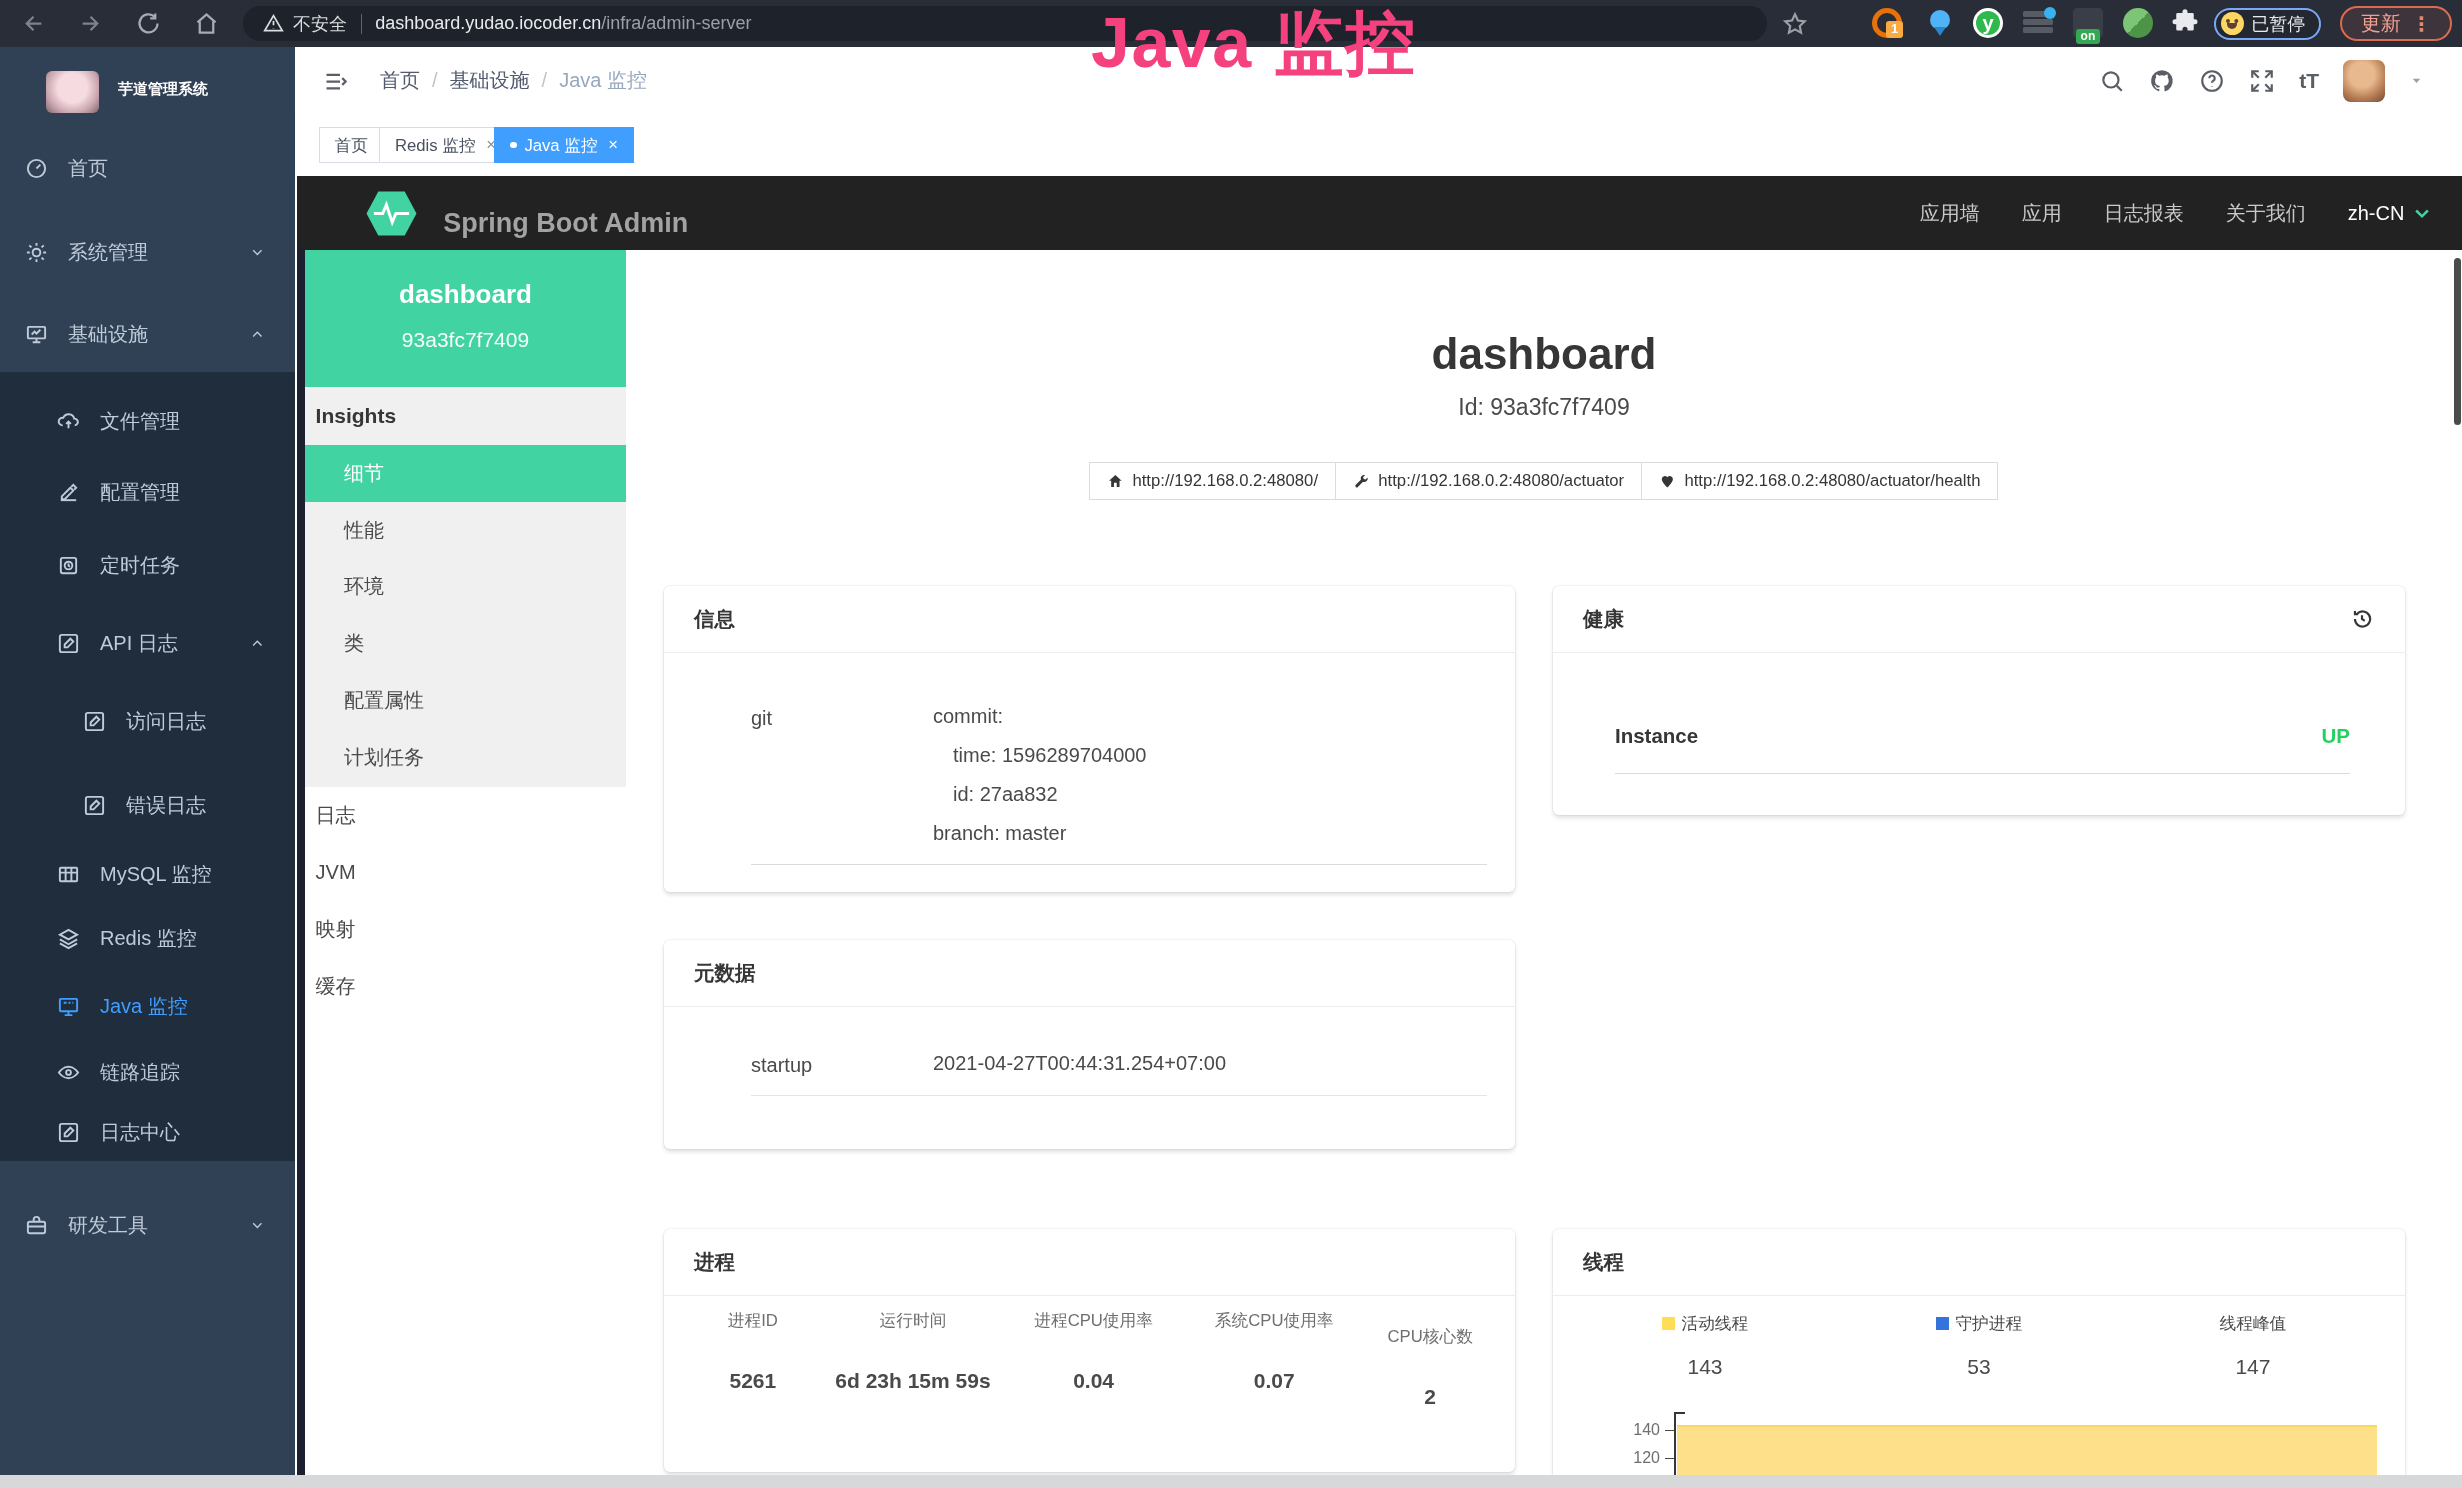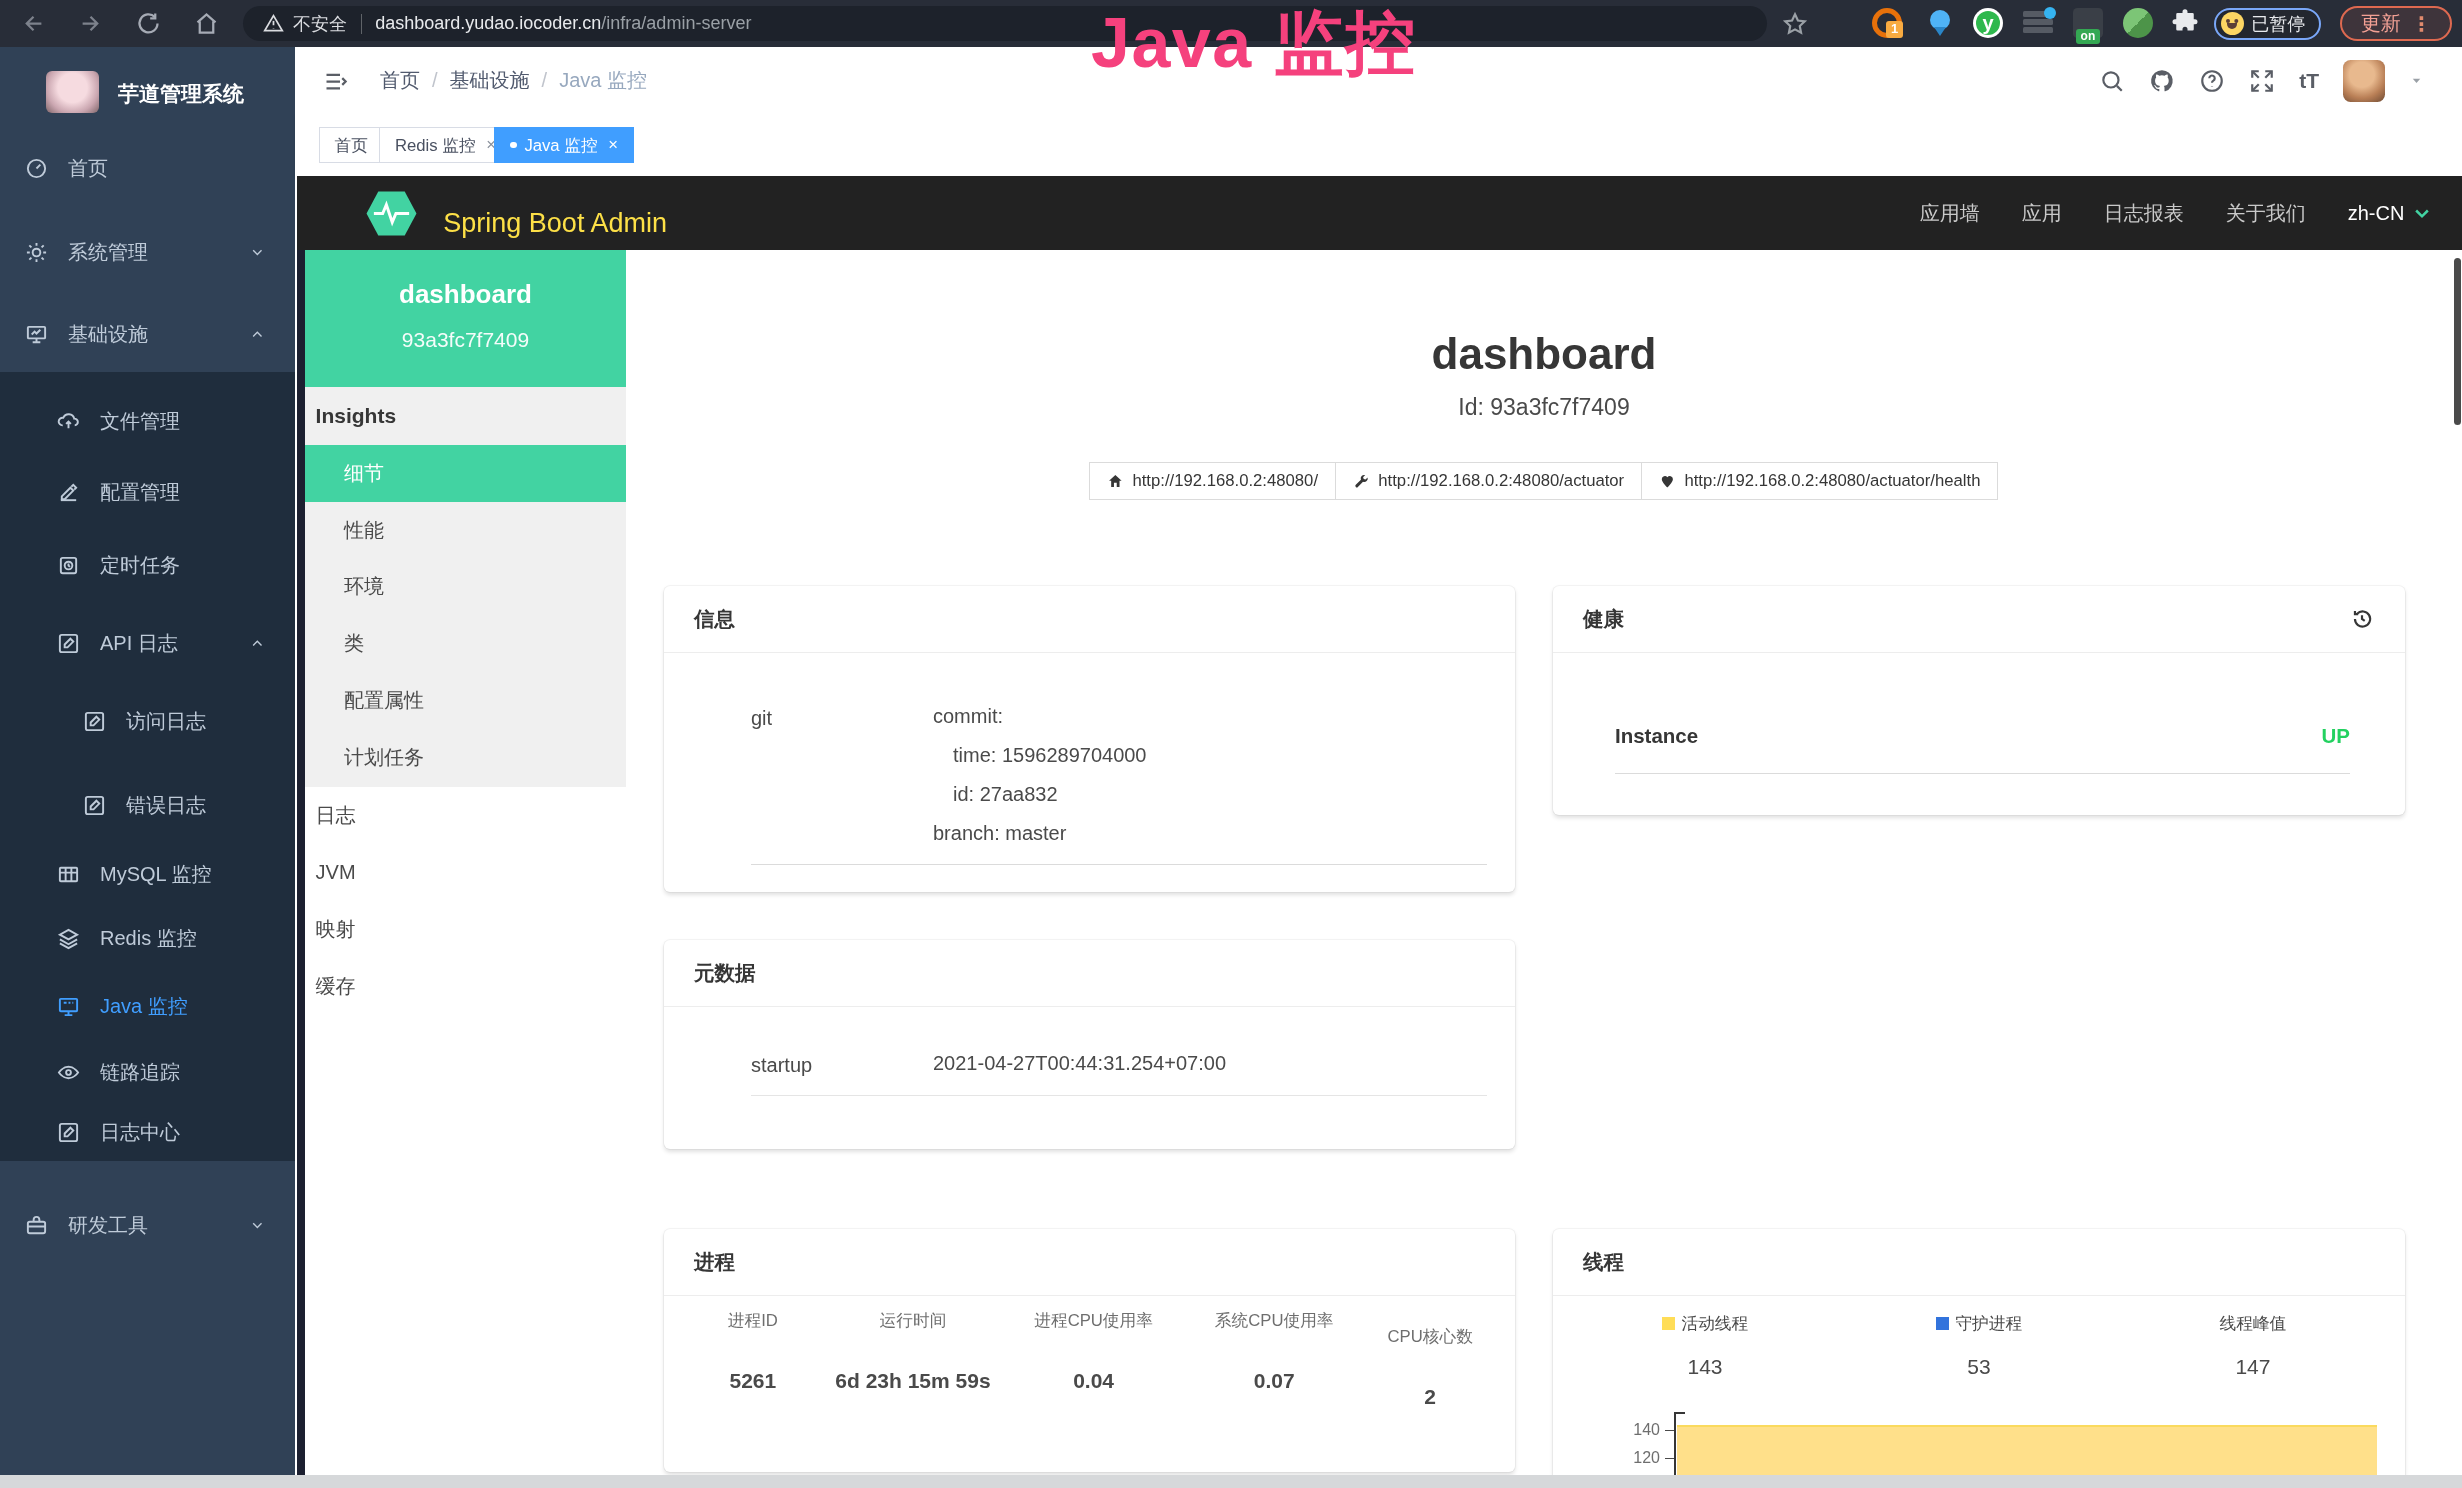--- a/index.html
+++ b/index.html
@@ -51,21 +51,21 @@
   .updatebtn .dots:before{content:"\22EE";}
 
   
   .annot{position:absolute;left:1091px;top:-3px;font-size:70px;font-weight:700;color:#f5417d;z-index:50;letter-spacing:1.5px;}
 
   
   .sidebar{position:absolute;left:0;top:47px;width:295px;height:1428px;background:#304156;overflow:hidden;}
   .logo-row{position:absolute;left:0;top:0;width:100%;height:89px;}
   .logo-img{position:absolute;left:46px;top:24px;width:53px;height:42px;border-radius:6px;
     background:radial-gradient(circle at 50% 40%,#f6dbe0 0 40%,#caa6b0 70%,#7d6468 100%);}
-  .logo-title{position:absolute;left:118px;top:33px;color:#fff;font-size:21px;font-weight:bold;}
+  .logo-title{position:absolute;left:118px;top:33px;color:#fff;font-size:15px;font-weight:bold;}
   .s-sub-bg{position:absolute;left:0;top:325px;width:100%;height:789px;background:#1f2d3d;}
   .s-item{position:absolute;left:0;width:295px;height:70px;display:flex;align-items:center;color:#bfcbd9;font-size:20px;cursor:pointer;}
   .s-item .ic{width:23px;height:23px;margin-left:25px;flex:0 0 auto;}
   .s-item.l1 .ic{margin-left:57px;}
   .s-item.l2 .ic{margin-left:83px;}
   .s-item .lb{margin-left:20px;white-space:nowrap;}
   .s-item .chev{position:absolute;right:29px;width:16.7px;height:16.7px;color:#bfcbd9;}
   .s-item.active{color:#409eff;}
 
   
@@ -89,21 +89,21 @@
   .tab .x{margin-left:10.6px;color:#8a919c;font-size:16.7px;}
   .tab .x:before{content:"\00D7";}
   .tab.active{background:#409eff;border-color:#409eff;color:#fff;}
   .tab.active:before{content:"";width:6.8px;height:6.8px;border-radius:50%;background:#fff;margin-right:7.6px;}
   .tab.active .x{color:#fff;}
 
   
   .sba{position:absolute;left:295px;top:176px;width:2167px;height:1299px;background:#fff;overflow:hidden;}
   .sba-head{position:absolute;left:2.3px;right:0;top:0;height:74px;background:#222;display:flex;align-items:center;}
   .sba-logo{position:absolute;left:65px;top:13.7px;}
-  .sba-brand{position:absolute;left:146px;top:0;height:94px;display:flex;align-items:center;color:#fde047;font-size:27px;font-weight:normal;}
+  .sba-brand{position:absolute;left:146px;top:0;height:94px;display:flex;align-items:center;color:#a3a3a3;font-size:27px;font-weight:bold;}
   .sba-nav{position:absolute;right:30px;top:0;height:74px;display:flex;align-items:center;gap:42px;font-size:20px;color:#c9c9c9;}
   .sba-nav .lang{color:#fff;display:flex;align-items:center;gap:7.6px;}
   .sba-nav .lang .gc{width:20px;height:20px;color:#42d3a2;}
   .sba-strip{position:absolute;left:2.3px;top:74px;width:7.6px;bottom:0;background:#1c2030;}
   .sba-side{position:absolute;left:10px;top:74px;width:321px;bottom:0;background:#fff;font-size:20px;}
   .inst-head{position:absolute;left:0;top:0;width:100%;height:137px;background:#42d3a2;color:#fff;text-align:center;}
   .inst-name{padding-top:29px;font-size:26px;font-weight:bold;}
   .inst-id{padding-top:18px;font-size:21px;opacity:.95;}
   .menu-group{position:absolute;left:0;top:137px;width:100%;height:400px;background:#f0f0f0;}
   .mg-label{position:absolute;left:10.6px;top:0;height:58px;line-height:58px;font-weight:bold;color:#363636;font-size:21px;}

